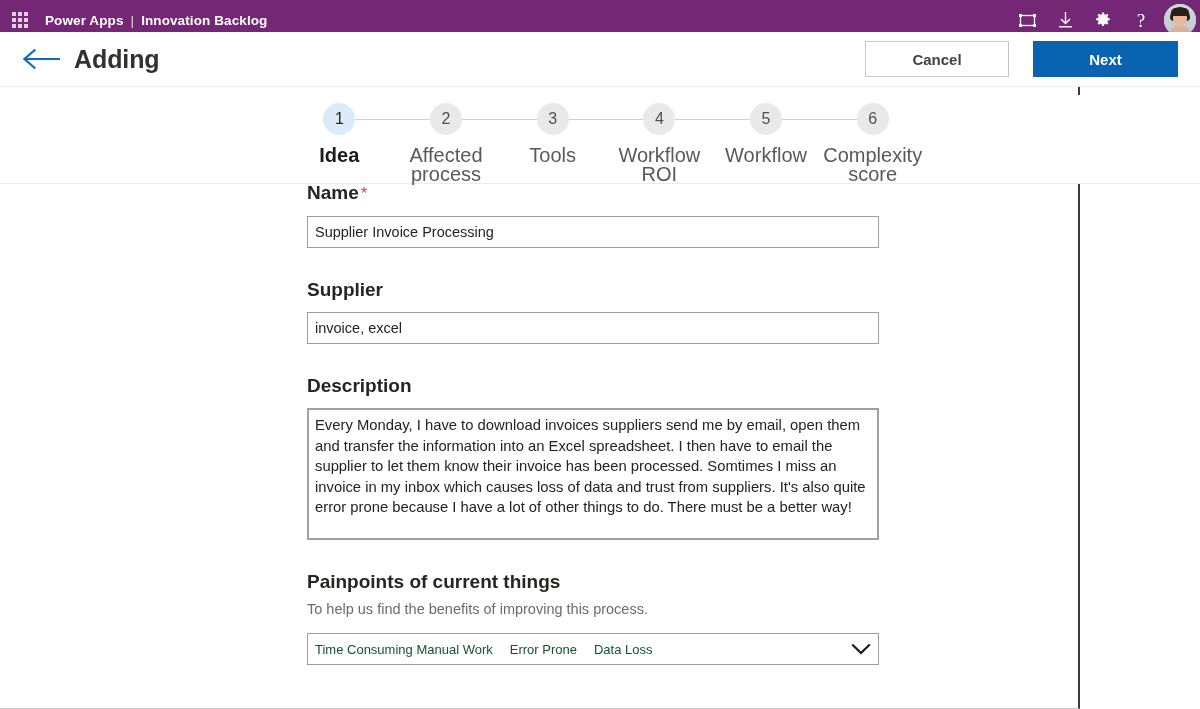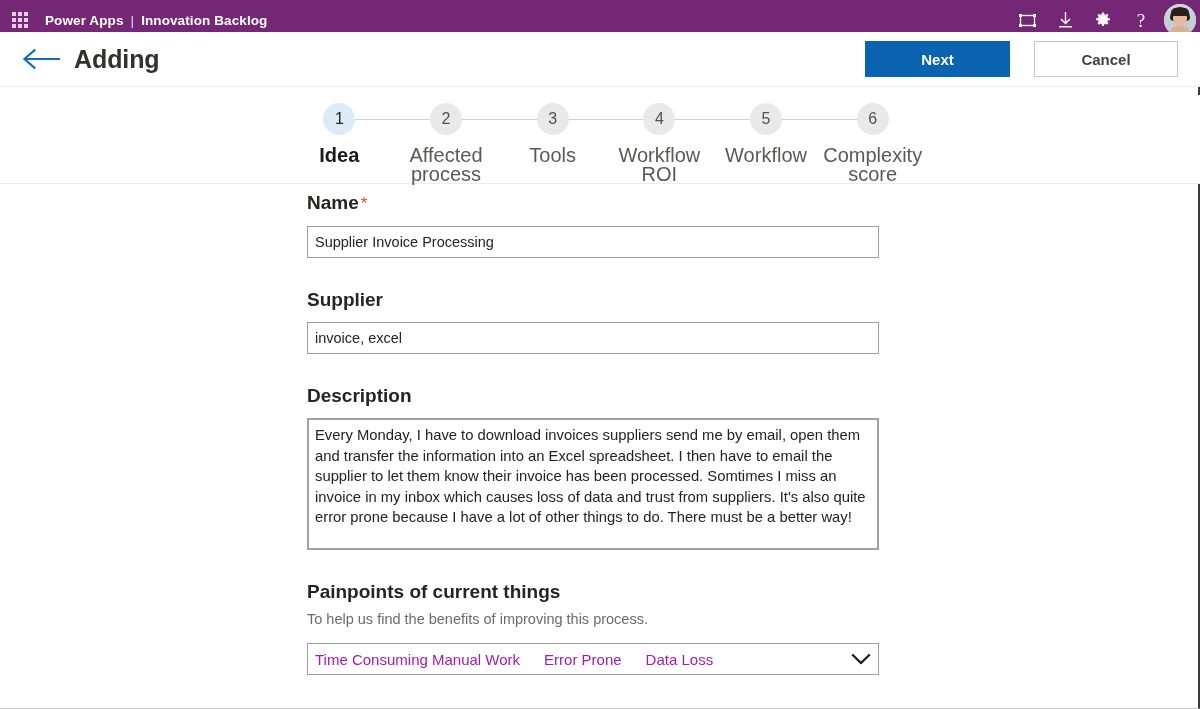--- a/index.html
+++ b/index.html
@@ -8,21 +8,21 @@
   html, body {
     width: 1200px;
     height: 709px;
     overflow: hidden;
     background: #ffffff;
     font-family: "Liberation Sans", sans-serif;
   }
 
   #app {
     position: relative;
-    width: 1200px;
+    width: 1080px;
     height: 709px;
     background: #ffffff;
     border-right: 2px solid #3b3b3b;
     border-bottom: 1px solid #c8c8c8;
   }
 
   
   .suite-bar {
     position: absolute;
     top: 0; left: 0;
@@ -252,21 +252,21 @@
   }
   .step.active .step-label {
     color: #1b1a19;
     font-weight: bold;
   }
 
   
   .form {
     position: absolute;
     left: 307px;
-    top: 190px;
+    top: 180px;
     width: 572px;
   }
   .field { margin-bottom: 0; }
   .field-label {
     font-size: 19px;
     font-weight: bold;
     color: #262523;
     line-height: 26px;
   }
   .req-star {
@@ -316,23 +316,23 @@
     border: 1px solid #9e9e9e;
     background: #ffffff;
     display: flex;
     align-items: center;
     padding: 0 4px 0 7px;
     cursor: pointer;
   }
   .combo-values {
     display: flex;
     align-items: center;
-    gap: 24px;
-    font-size: 15px;
-    color: #a21caf;
+    gap: 17px;
+    font-size: 13px;
+    color: #14532d;
     white-space: nowrap;
     overflow: hidden;
   }
   .combo-caret {
     margin-left: auto;
     display: flex;
     align-items: center;
     justify-content: center;
     width: 26px; height: 26px;
   }
@@ -418,22 +418,22 @@
     <div class="back-btn">
       <svg width="40" height="22" viewBox="0 0 40 22" aria-hidden="true">
         <path d="M2 11 L38 11" stroke="#0f6cbd" stroke-width="2.2" fill="none"></path>
         <path d="M12.5 2.2 L2.4 11 L12.5 19.8" stroke="#0f6cbd" stroke-width="2.2" fill="none" stroke-linecap="square"></path>
       </svg>
     </div>
 
     <div class="page-title">Adding</div>
 
     <div class="cmd-actions">
+      <div class="btn btn-secondary">Cancel</div>
       <div class="btn btn-primary">Next</div>
-      <div class="btn btn-secondary">Cancel</div>
     </div>
   </div>
 
   <div class="stepper-region">
     <div class="stepper">
 
       <div class="step active">
         <div class="connector"></div>
         <div class="circle">1</div>
         <div class="step-label">Idea</div>

